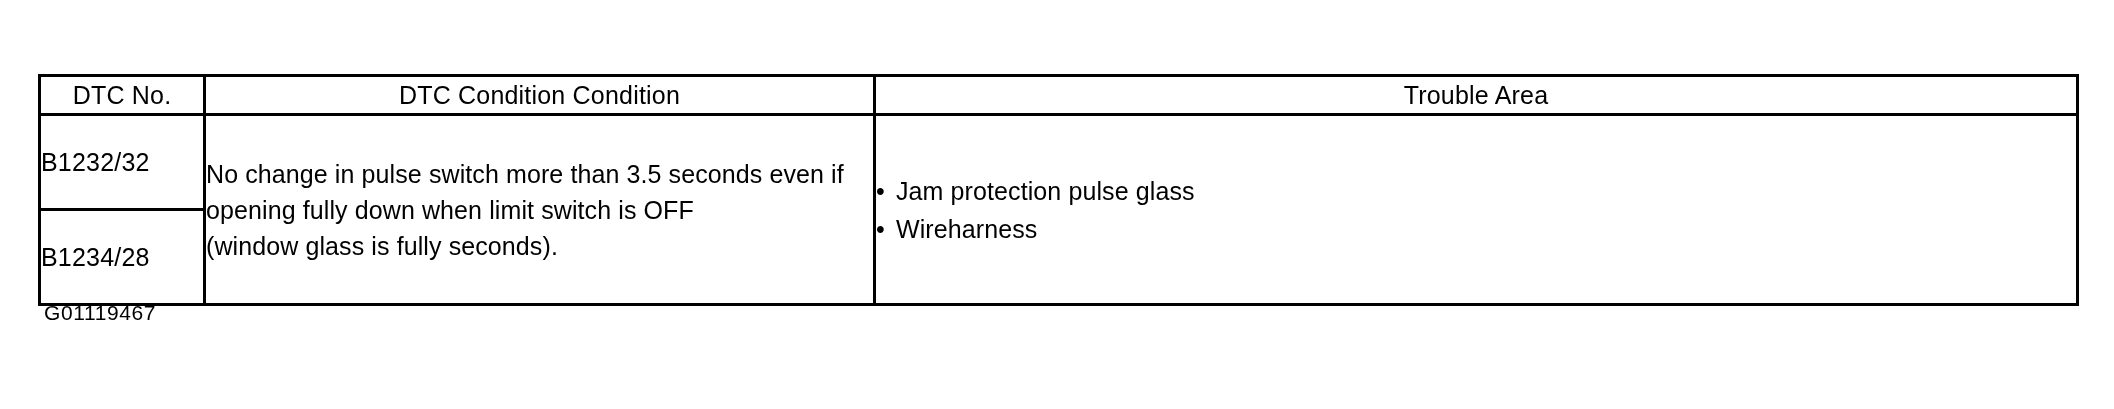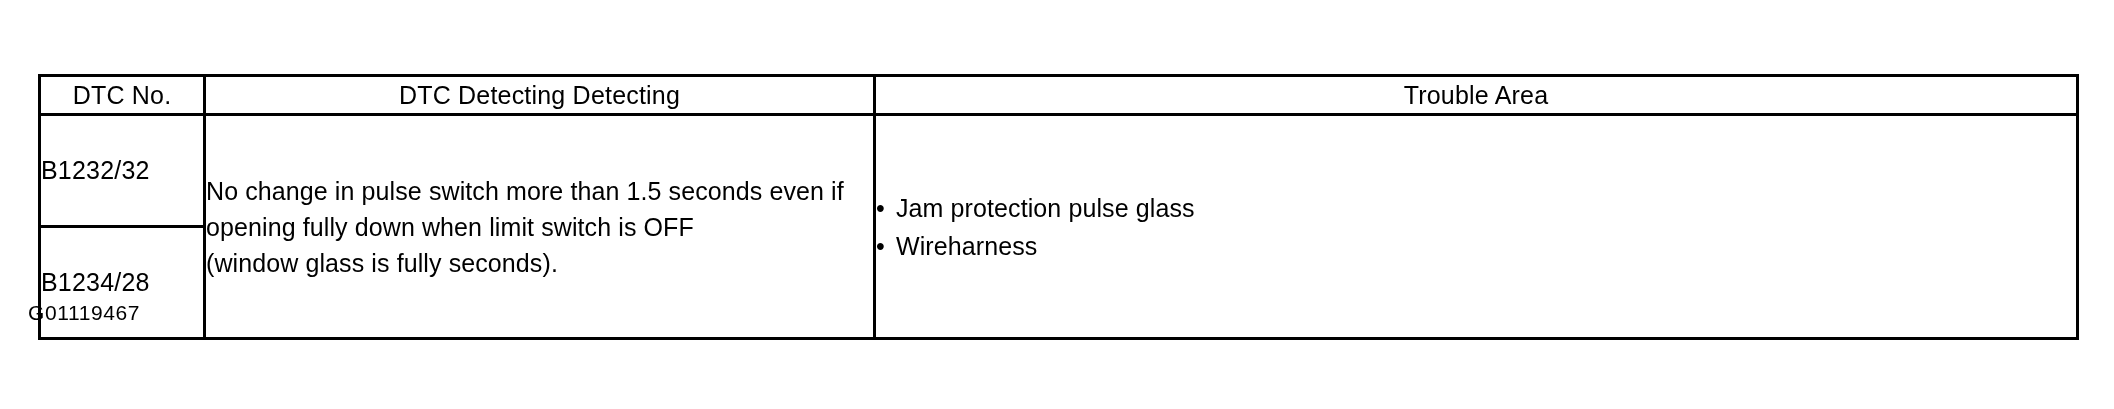--- a/index.html
+++ b/index.html
@@ -24,21 +24,21 @@
     height: 409px;
     background: #ffffff;
   }
 
   
   .dtc-table {
     position: absolute;
     left: 38px;
     top: 74px;
     width: 2038px;
-    height: 266px;
+    height: 232px;
     border-collapse: collapse;
     table-layout: fixed;
     background: #ffffff;
   }
 
   .dtc-table td,
   .dtc-table th {
     border: 3px solid #000000;
     padding: 0;
     vertical-align: middle;
@@ -107,21 +107,21 @@
     position: absolute;
     left: 0;
     top: 0;
     font-size: 25px;
     line-height: 38px;
   }
 
   
   .caption {
     position: absolute;
-    left: 28px;
+    left: 44px;
     top: 300px;
     font-size: 21px;
     letter-spacing: 0.6px;
     line-height: 26px;
     white-space: nowrap;
   }
 </style>
 </head>
 <body>
 
@@ -130,31 +130,31 @@
   <table class="dtc-table">
     <colgroup>
       <col class="col-dtc">
       <col class="col-cond">
       <col class="col-area">
     </colgroup>
 
     <thead>
       <tr>
         <th class="head-cell">DTC No.</th>
-        <th class="head-cell">DTC Detecting Detecting</th>
+        <th class="head-cell">DTC Condition Condition</th>
         <th class="head-cell">Trouble Area</th>
       </tr>
     </thead>
 
     <tbody>
       <tr>
         <td class="dtc-cell">B1232/32</td>
 
         <td class="cond-cell" rowspan="2">
-          <div class="cond-line">No change in pulse switch more than 1.5 seconds even if</div>
+          <div class="cond-line">No change in pulse switch more than 3.5 seconds even if</div>
           <div class="cond-line">opening fully down when limit switch is OFF</div>
           <div class="cond-line">(window glass is fully seconds).</div>
         </td>
 
         <td class="area-cell" rowspan="2">
           <ul class="area-list">
             <li class="area-item">
               <span class="bullet">•</span>
               <span>Jam protection pulse glass</span>
             </li>

